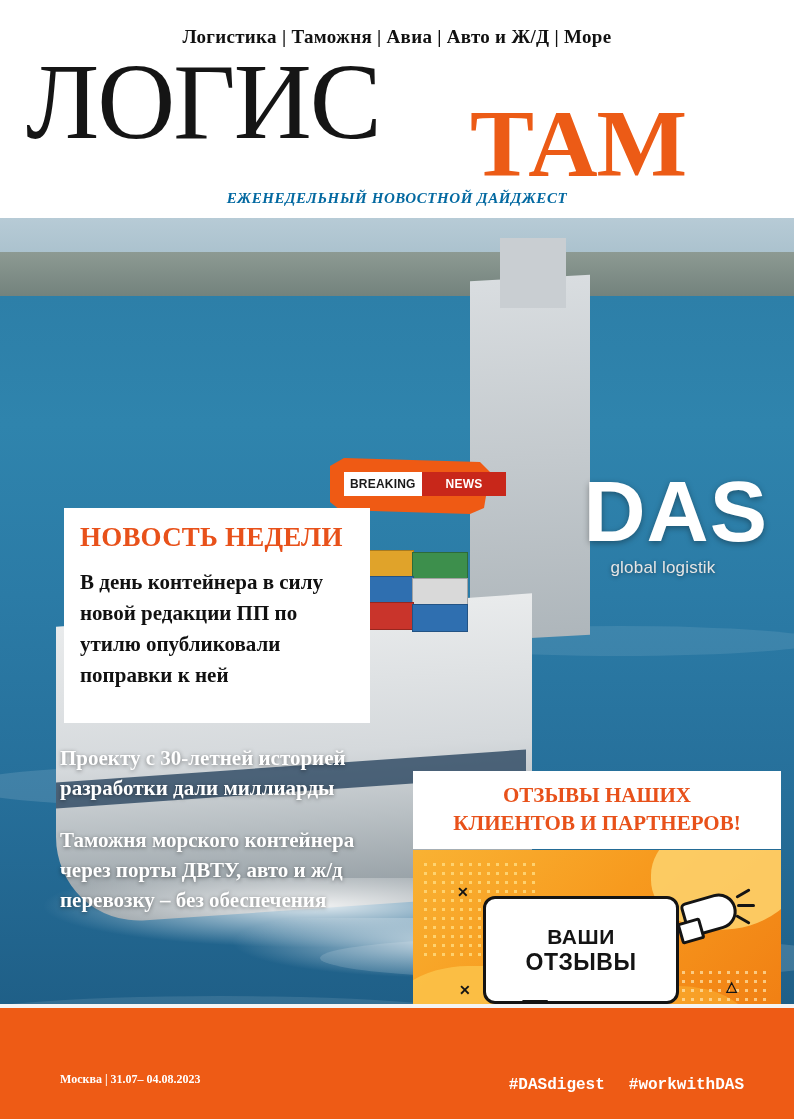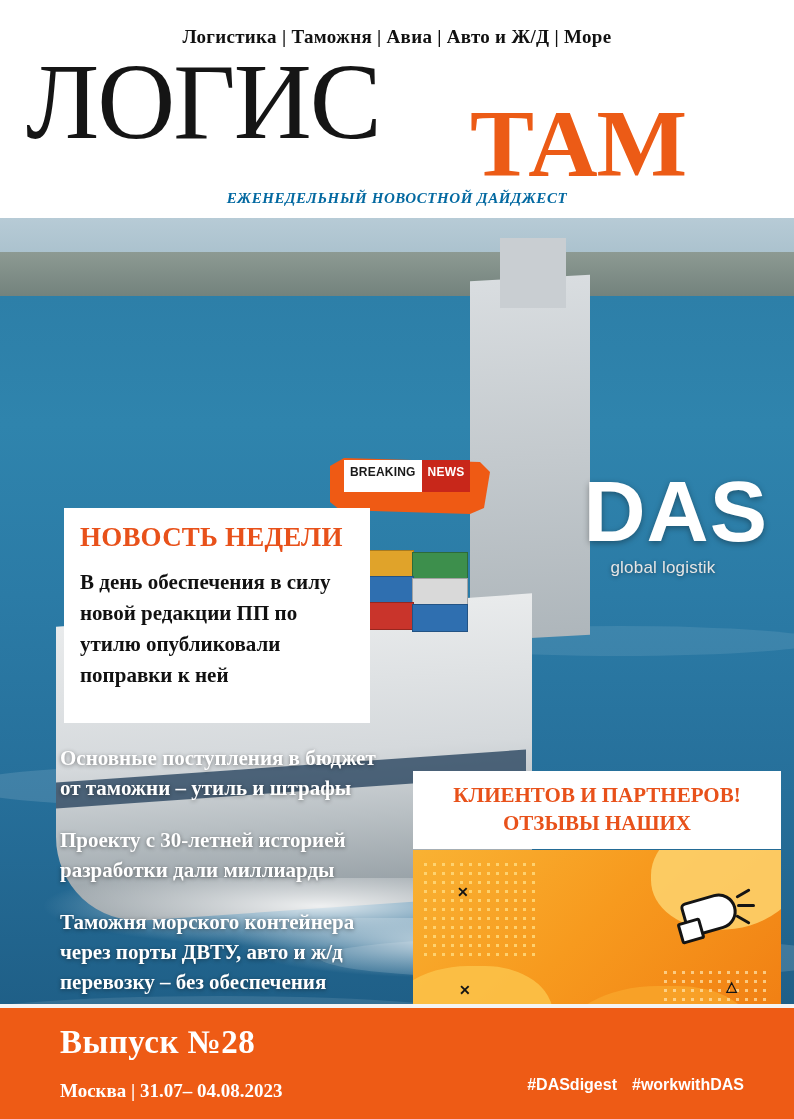--- a/index.html
+++ b/index.html
@@ -93,26 +93,26 @@
 
   
   .breaking{
     position:absolute;left:330px;top:240px;width:160px;height:56px;
   }
   .breaking-bg{
     position:absolute;left:0;top:0;width:160px;height:56px;background:#ef5a14;
     clip-path:polygon(0 8px,14px 0,150px 4px,160px 14px,154px 50px,140px 56px,10px 52px,0 44px);
   }
   .breaking-inner{
-    position:absolute;left:14px;top:2px;display:flex;align-items:stretch;height:32px;
+    position:absolute;left:14px;top:14px;display:flex;align-items:stretch;height:24px;
   }
   .breaking-a{background:#ffffff;color:#1a1a1a;font-family:"Liberation Sans",sans-serif;
     font-weight:700;font-size:12px;padding:5px 6px;letter-spacing:.2px;}
   .breaking-b{background:#c8271a;color:#ffffff;font-family:"Liberation Sans",sans-serif;
-    font-weight:700;font-size:12px;padding:5px 6px;letter-spacing:.2px;}
+    font-weight:700;font-size:12px;padding:5px 24px;letter-spacing:.2px;}
 
   
   .das{
     position:absolute;right:26px;top:250px;width:210px;text-align:center;color:#fff;
   }
   .das-main{
     font-family:"Liberation Sans", sans-serif;font-weight:700;font-size:86px;line-height:86px;
     letter-spacing:1px;color:#ffffff;text-shadow:0 2px 6px rgba(0,0,0,.35);text-align:right;
   }
   .das-sub{
@@ -199,25 +199,25 @@
   
   .footer{
     position:absolute;left:0;top:1008px;width:794px;height:111px;background:#ee5b15;
   }
   .issue{
     position:absolute;left:60px;top:16px;font-family:"Liberation Serif",serif;font-weight:700;
     font-size:33px;color:#ffffff;letter-spacing:.5px;
   }
   .issue-sub{
     position:absolute;left:60px;top:64px;font-family:"Liberation Serif",serif;font-weight:700;
-    font-size:19px;color:#ffffff;margin-top:8px;
+    font-size:12px;color:#ffffff;
   }
   .tags{
-    position:absolute;right:50px;top:68px;display:flex;gap:15px;
-    font-family:Liberation Sans, sans-serif;font-weight:700;font-size:16px;color:#ffffff;
+    position:absolute;right:50px;top:68px;display:flex;gap:24px;
+    font-family:Liberation Mono, monospace;font-weight:700;font-size:16px;color:#ffffff;
   }
   .footer-edge{position:absolute;left:0;top:1004px;width:794px;height:5px;background:#f4f4f4;}
 </style>
 </head>
 <body>
 
 <div class="page">
 
   <div class="masthead">
     <div class="rubrics">Логистика | Таможня |  Авиа | Авто и Ж/Д | Море</div>
@@ -268,61 +268,63 @@
       </div>
     </div>
 
     <div class="das">
       <div class="das-main">DAS</div>
       <div class="das-sub">global logistik</div>
     </div>
 
     <div class="news-card">
       <h2>НОВОСТЬ НЕДЕЛИ</h2>
-      <p>В день обеспечения в силу новой редакции ПП по утилю опубликовали поправки к ней</p>
+      <p>В день контейнера в силу новой редакции ПП по утилю опубликовали поправки к ней</p>
     </div>
 
     <div class="headlines">
-      <div class="headline">Основные поступления в бюджет от таможни – утиль и штрафы</div>
       <div class="headline">Проекту с 30-летней историей разработки дали миллиарды</div>
       <div class="headline">Таможня морского контейнера через порты ДВТУ, авто и ж/д перевозку – без обеспечения</div>
 
     </div>
 
     <div class="reviews-title">
+      <span>ОТЗЫВЫ НАШИХ</span>
       <span>КЛИЕНТОВ И ПАРТНЕРОВ!</span>
-      <span>ОТЗЫВЫ НАШИХ</span>
     </div>
 
     <div class="promo">
       <div class="blob b1"></div>
       <div class="blob b2"></div>
       <div class="blob b3"></div>
       <div class="dots"></div>
       <div class="dots2"></div>
       <span class="sym" style="left:44px;top:34px;">✕</span>
       <span class="sym" style="left:46px;top:132px;">✕</span>
 
       <span class="sym" style="right:44px;top:128px;">△</span>
 
+      <div class="bubble">
+        <div class="bubble-l1">ВАШИ</div>
+        <div class="bubble-l2">ОТЗЫВЫ</div>
+      </div>
       <div class="megaphone">
         <div class="mg-body"></div>
         <div class="mg-handle"></div>
         <div class="mg-ray r1"></div>
         <div class="mg-ray r2"></div>
         <div class="mg-ray r3"></div>
       </div>
     </div>
 
   </div>
 
   <div class="footer-edge"></div>
 
   <div class="footer">
-    <div class="issue">Выпуск №28</div>
     <div class="issue-sub">Москва | 31.07– 04.08.2023</div>
     <div class="tags">
       <span>#DASdigest</span>
       <span>#workwithDAS</span>
     </div>
   </div>
 
 </div>
 
 </body></html>

